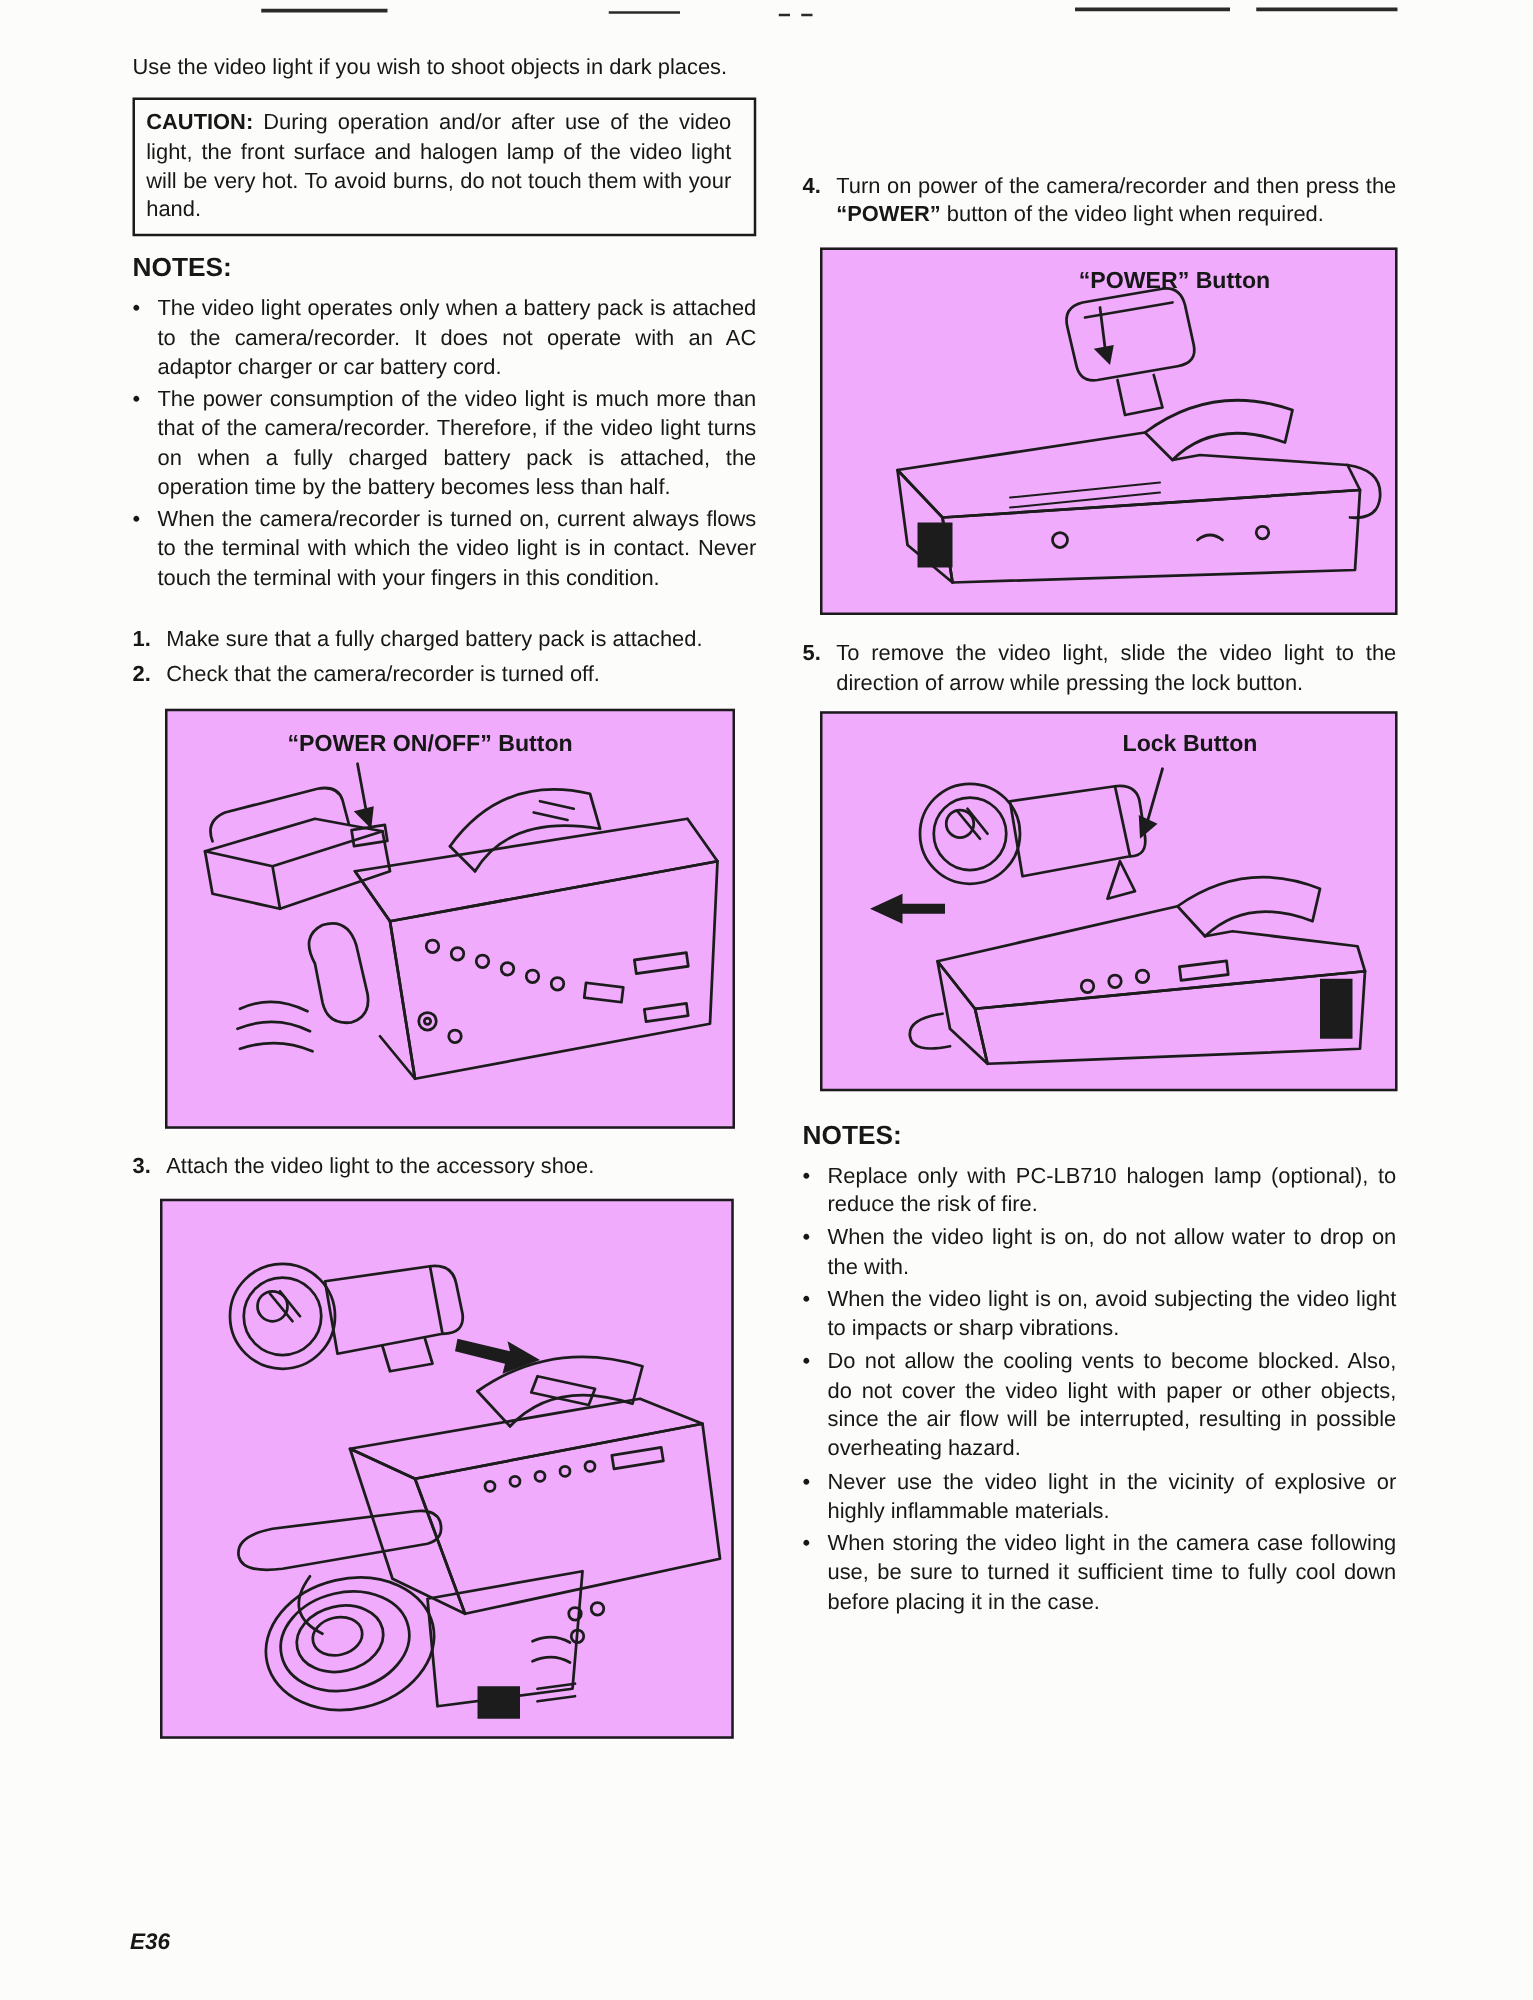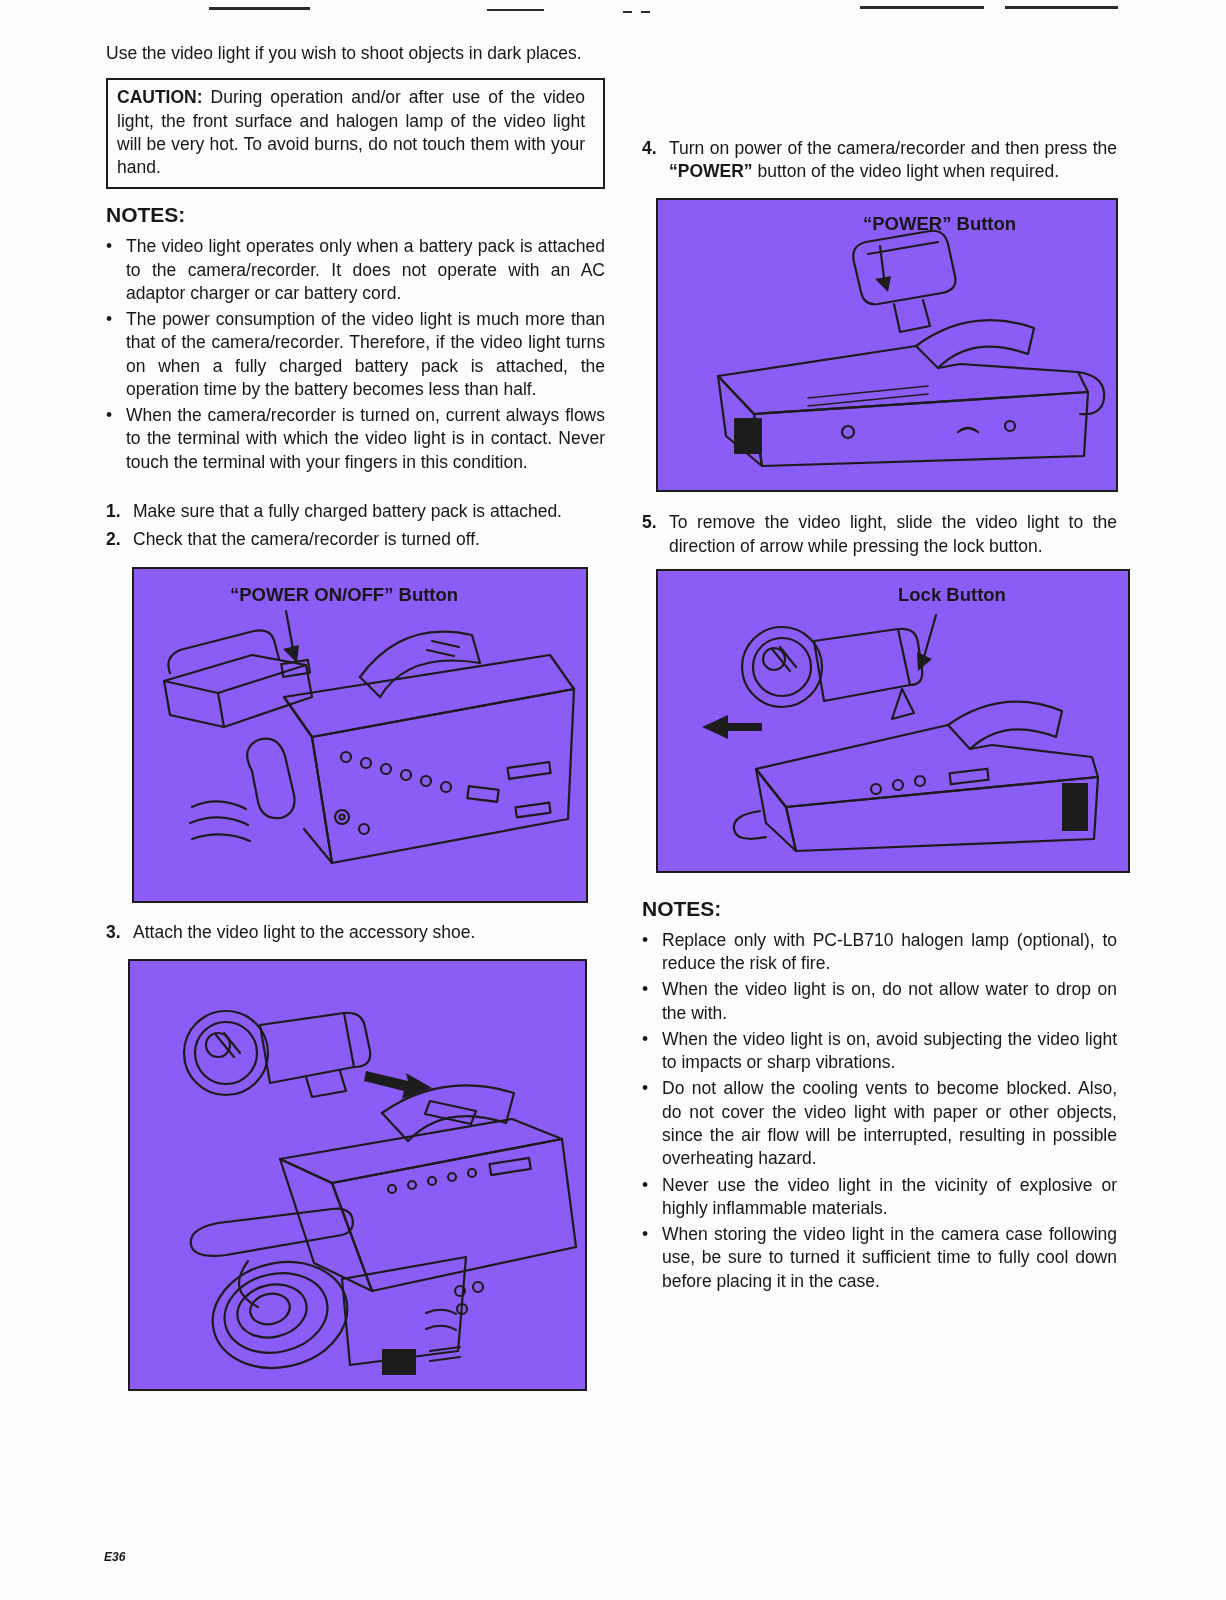--- a/index.html
+++ b/index.html
@@ -16,29 +16,29 @@
   .bold{font-weight:700;}
   .intro{margin:0 0 13px 0;}
   .caution{border:2.5px solid #1b1b1b;padding:6px 18px 8px 9px;margin:0 0 12px 0;}
   .h-notes{font-size:21px;font-weight:700;margin:0 0 6px 0;}
   .bullets .row{display:flex;margin:0 0 3px 0;}
   .marker{flex:none;width:20px;}
   .btext{flex:1;}
   .steps .row{display:flex;margin:0 0 5px 0;}
   .step-num{flex:none;width:27px;font-weight:700;}
   .steps-gap{margin-top:26px;}
-  .figure{position:relative;border:2.5px solid #1b1b1b;background:#8b5cf6;}
+  .figure{position:relative;border:2.5px solid #1b1b1b;background:#f0abfc;}
   .figure svg{position:absolute;left:0;top:0;width:100%;height:100%;}
   .fig-label{position:absolute;font-size:18.5px;font-weight:700;white-space:nowrap;z-index:2;}
   .fig1{width:452px;height:332px;margin:16px 0 18px 26px;}
   .fig4{width:455px;height:428px;margin:14px 0 0 22px;}
   .fig2{width:458px;height:290px;margin:15px 0 19px 14px;}
-  .fig3{width:458px;height:300px;margin:11px 0 22px 14px;padding-left:12px;}
+  .fig3{width:458px;height:300px;margin:11px 0 22px 14px;}
   .note-par{margin:6px 0 0 27px;}
-  .footer{position:absolute;left:104px;bottom:36px;font-size:12px;font-weight:700;font-style:italic;}
+  .footer{position:absolute;left:104px;bottom:36px;font-size:18px;font-weight:700;font-style:italic;}
   svg .line{fill:none;stroke:#1c1c1c;stroke-width:2.2;stroke-linejoin:round;stroke-linecap:round;}
 </style>
 </head>
 <body>
 
 <div class="page">
 
   <div class="artifact" style="left:209px;top:7px;width:101px;height:3px"></div>
   <div class="artifact" style="left:487px;top:9px;width:57px;height:2px"></div>
   <div class="artifact" style="left:623px;top:11px;width:9px;height:2px"></div>

